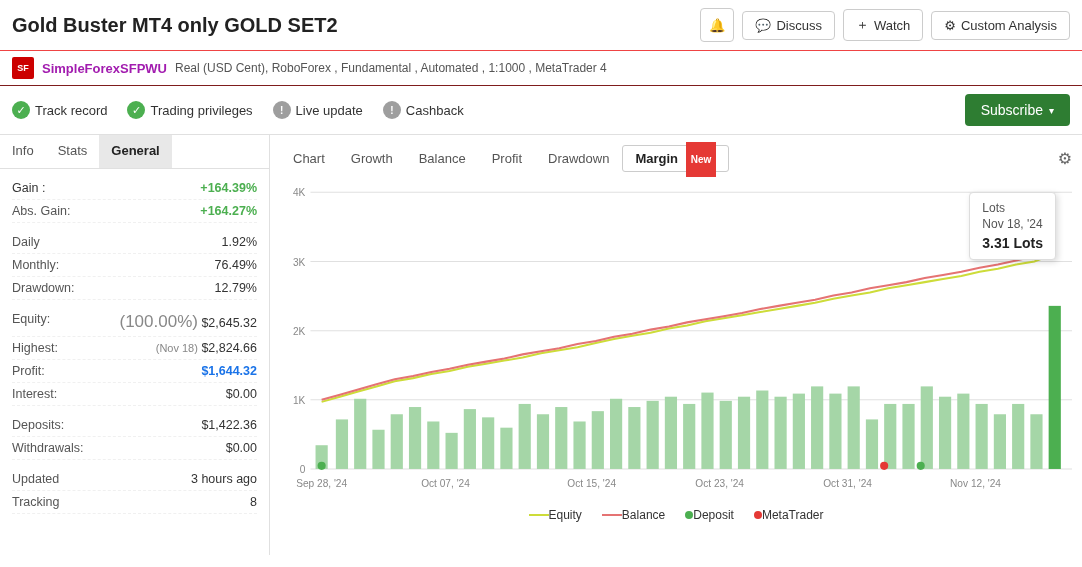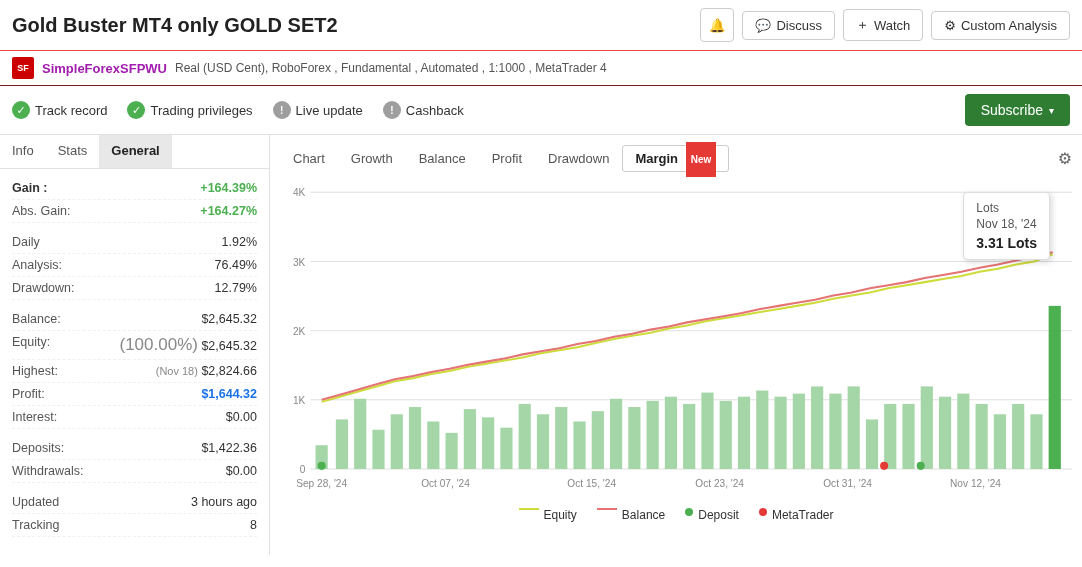--- a/index.html
+++ b/index.html
@@ -33,47 +33,47 @@
 
     
     .left-panel { width: 270px; border-right: 1px solid #e0e0e0; padding: 0; flex-shrink: 0; }
     .tabs { display: flex; border-bottom: 1px solid #e0e0e0; }
     .tab { padding: 8px 12px; cursor: pointer; font-size: 13px; color: #555; border-bottom: 2px solid transparent; }
     .tab.active { background: #e8e8e8; color: #222; font-weight: bold; border-bottom: 2px solid transparent; }
 
     .stats-table { padding: 8px 12px; }
     .stat-row { display: flex; justify-content: space-between; padding: 4px 0; font-size: 12.5px; border-bottom: 1px dashed #f0f0f0; }
     .stat-label { color: #555; }
-    .stat-label.bold { font-weight: bold; color: #333; }
+    .stat-label.bold { font-weight: normal; color: #333; }
     .stat-value { }
     .stat-value.green { color: #4caf50; font-weight: bold; }
     .stat-value.blue { color: #1a73e8; font-weight: bold; }
     .stat-spacer { height: 8px; }
 
     
     .right-panel { flex: 1; padding: 10px; overflow: hidden; }
     .chart-tabs { display: flex; align-items: center; margin-bottom: 10px; }
     .chart-tab { padding: 5px 12px; cursor: pointer; font-size: 13px; color: #555; border: 1px solid transparent; border-radius: 3px; }
     .chart-tab.active { border: 1px solid #ccc; background: #fff; color: #222; font-weight: bold; }
     .new-badge { background: #e53935; color: white; font-size: 10px; padding: 12px 5px; border-radius: 0; margin-left: 4px; }
     .chart-settings { margin-left: auto; cursor: pointer; color: #666; font-size: 16px; }
 
     
     .chart-area { position: relative; height: 320px; }
     svg.chart { width: 100%; height: 100%; }
 
     
-    .tooltip-box { position: absolute; right: 22px; top: 10px; background: white; border: 1px solid #ddd; border-radius: 4px; padding: 8px 12px; font-size: 12px; box-shadow: 2px 2px 6px rgba(0,0,0,0.15); }
+    .tooltip-box { position: absolute; right: 16px; top: 10px; background: white; border: 1px solid #ddd; border-radius: 4px; padding: 8px 12px; font-size: 12px; box-shadow: 2px 2px 6px rgba(0,0,0,0.15); }
     .tooltip-title { color: #555; margin-bottom: 2px; }
     .tooltip-date { color: #555; margin-bottom: 4px; }
     .tooltip-value { font-weight: bold; font-size: 14px; color: #222; }
 
     
     .chart-legend { display: flex; gap: 20px; margin-top: 6px; font-size: 12px; align-items: center; justify-content: center; }
-    .legend-item { display: flex; gap: 5px; }
+    .legend-item { display: flex; align-items: center; }
     .legend-line { width: 20px; height: 2px; }
     .legend-dot { width: 8px; height: 8px; border-radius: 50%; }
   </style>
 </head>
 <body>
 
 <div class="header">
   <span class="header-title">Gold Buster MT4 only GOLD SET2</span>
   <div class="header-actions">
     <button class="btn-bell">
@@ -139,32 +139,28 @@
       <div class="stat-row">
         <span class="stat-label">Abs. Gain:</span>
         <span class="stat-value green">+164.27%</span>
       </div>
       <div class="stat-spacer"></div>
       <div class="stat-row">
         <span class="stat-label">Daily</span>
         <span class="stat-value">1.92%</span>
       </div>
       <div class="stat-row">
-        <span class="stat-label">Analysis:</span>
+        <span class="stat-label">Monthly:</span>
         <span class="stat-value">76.49%</span>
       </div>
       <div class="stat-row">
         <span class="stat-label">Drawdown:</span>
         <span class="stat-value">12.79%</span>
       </div>
       <div class="stat-spacer"></div>
-      <div class="stat-row">
-        <span class="stat-label">Balance:</span>
-        <span class="stat-value">$2,645.32</span>
-      </div>
       <div class="stat-row">
         <span class="stat-label">Equity:</span>
         <span class="stat-value">
           <span style="color:#888;font-size:17px;margin-top:25px;">(100.00%)</span>
           <span>$2,645.32</span>
         </span>
       </div>
       <div class="stat-row">
         <span class="stat-label">Highest:</span>
         <span class="stat-value">

